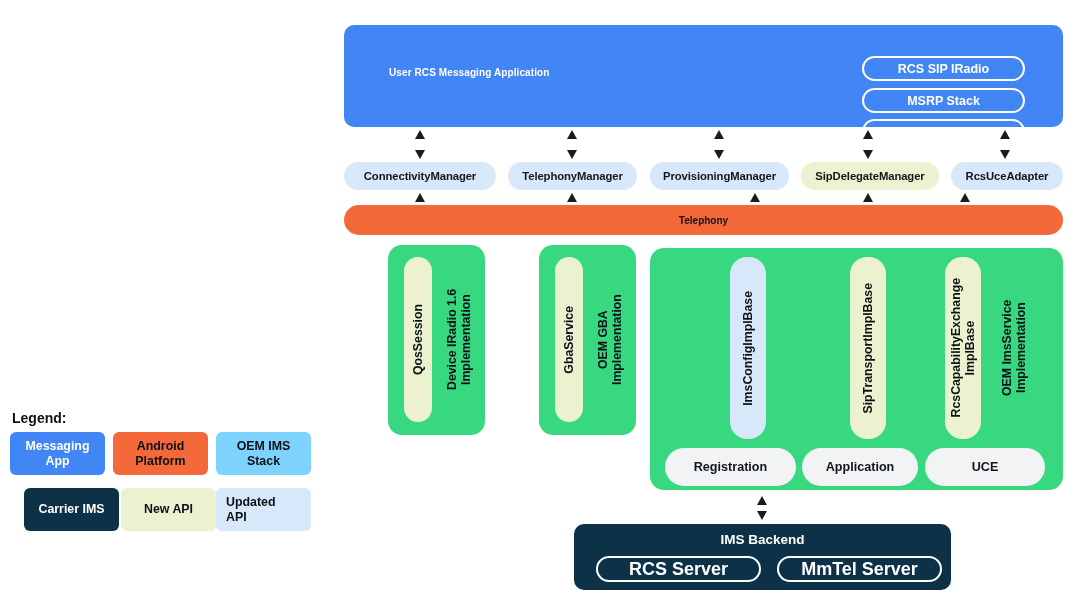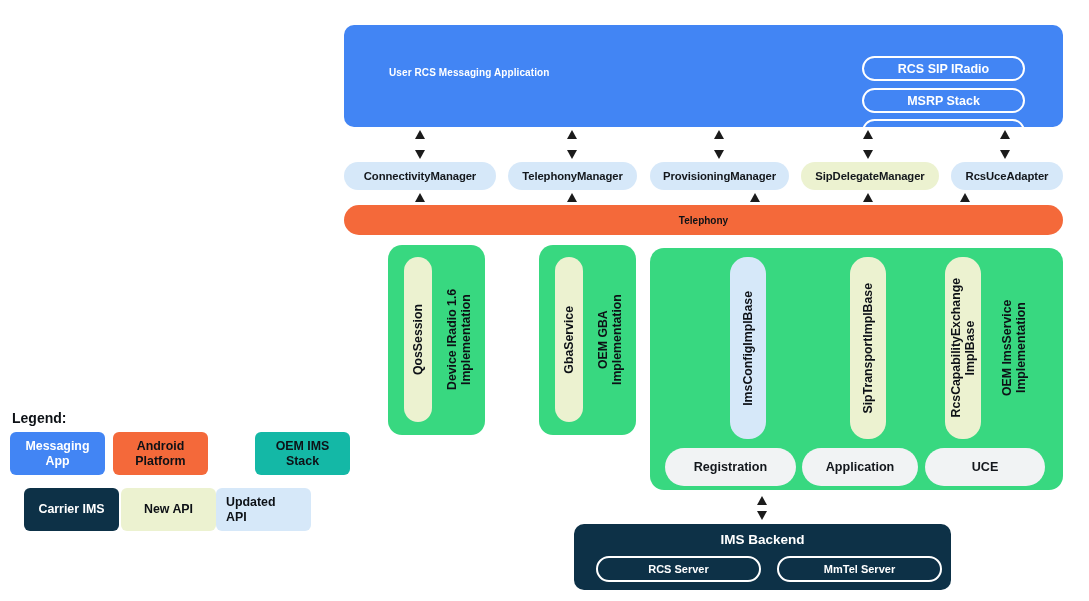--- a/index.html
+++ b/index.html
@@ -94,21 +94,21 @@
     background:#0d3147;border-radius:10px;
   }
   #ims-backend-title{
     left:0;top:8px;width:377px;text-align:center;
     color:#ffffff;font-size:13.5px;font-weight:bold;
   }
   .srv-pill{
     top:32px;height:26px;border-radius:13px;
     border:2.4px solid #ffffff;
     display:flex;align-items:center;justify-content:center;
-    color:#ffffff;font-size:11px;font-weight:bold;
+    color:#ffffff;font-size:18px;font-weight:bold;
   }
   #srv-0{left:22px;width:165px;}
   #srv-1{left:203px;width:165px;}
 
   
   .arw{width:0;height:0;border-left:5.5px solid transparent;border-right:5.5px solid transparent;}
   .arw.up{border-bottom:9px solid #1b1b1b;}
   .arw.down{border-top:9px solid #1b1b1b;}
 
   
@@ -213,20 +213,20 @@
     <div class="abs" id="ims-backend-title">IMS Backend</div>
     <div class="abs srv-pill" id="srv-0">RCS Server</div>
     <div class="abs srv-pill" id="srv-1">MmTel Server</div>
   </div>
 
   <div class="abs" id="legend-title">Legend:</div>
   <div class="abs lg-sw" id="lg-0" style="background:#4285f4;color:#ffffff;">Messaging
 App</div>
   <div class="abs lg-sw" id="lg-1" style="background:#f4693a;color:#0d1116;">Android
 Platform</div>
-  <div class="abs lg-sw" id="lg-2" style="background:#14b8a6;color:#0d1116;margin-left:39px;">OEM IMS
+  <div class="abs lg-sw" id="lg-2" style="background:#7dd3fc;color:#0d1116;">OEM IMS
 Stack</div>
   <div class="abs lg-sw" id="lg-3" style="background:#0d3147;color:#ffffff;">Carrier IMS</div>
   <div class="abs lg-sw" id="lg-4" style="background:#ecf2d0;color:#0d1116;margin-left:8px;">New API</div>
   <div class="abs lg-sw lg-left" id="lg-5" style="background:#d6e8f9;color:#0d1116;">Updated
 API</div>
 
 </div>
 
 </body></html>

